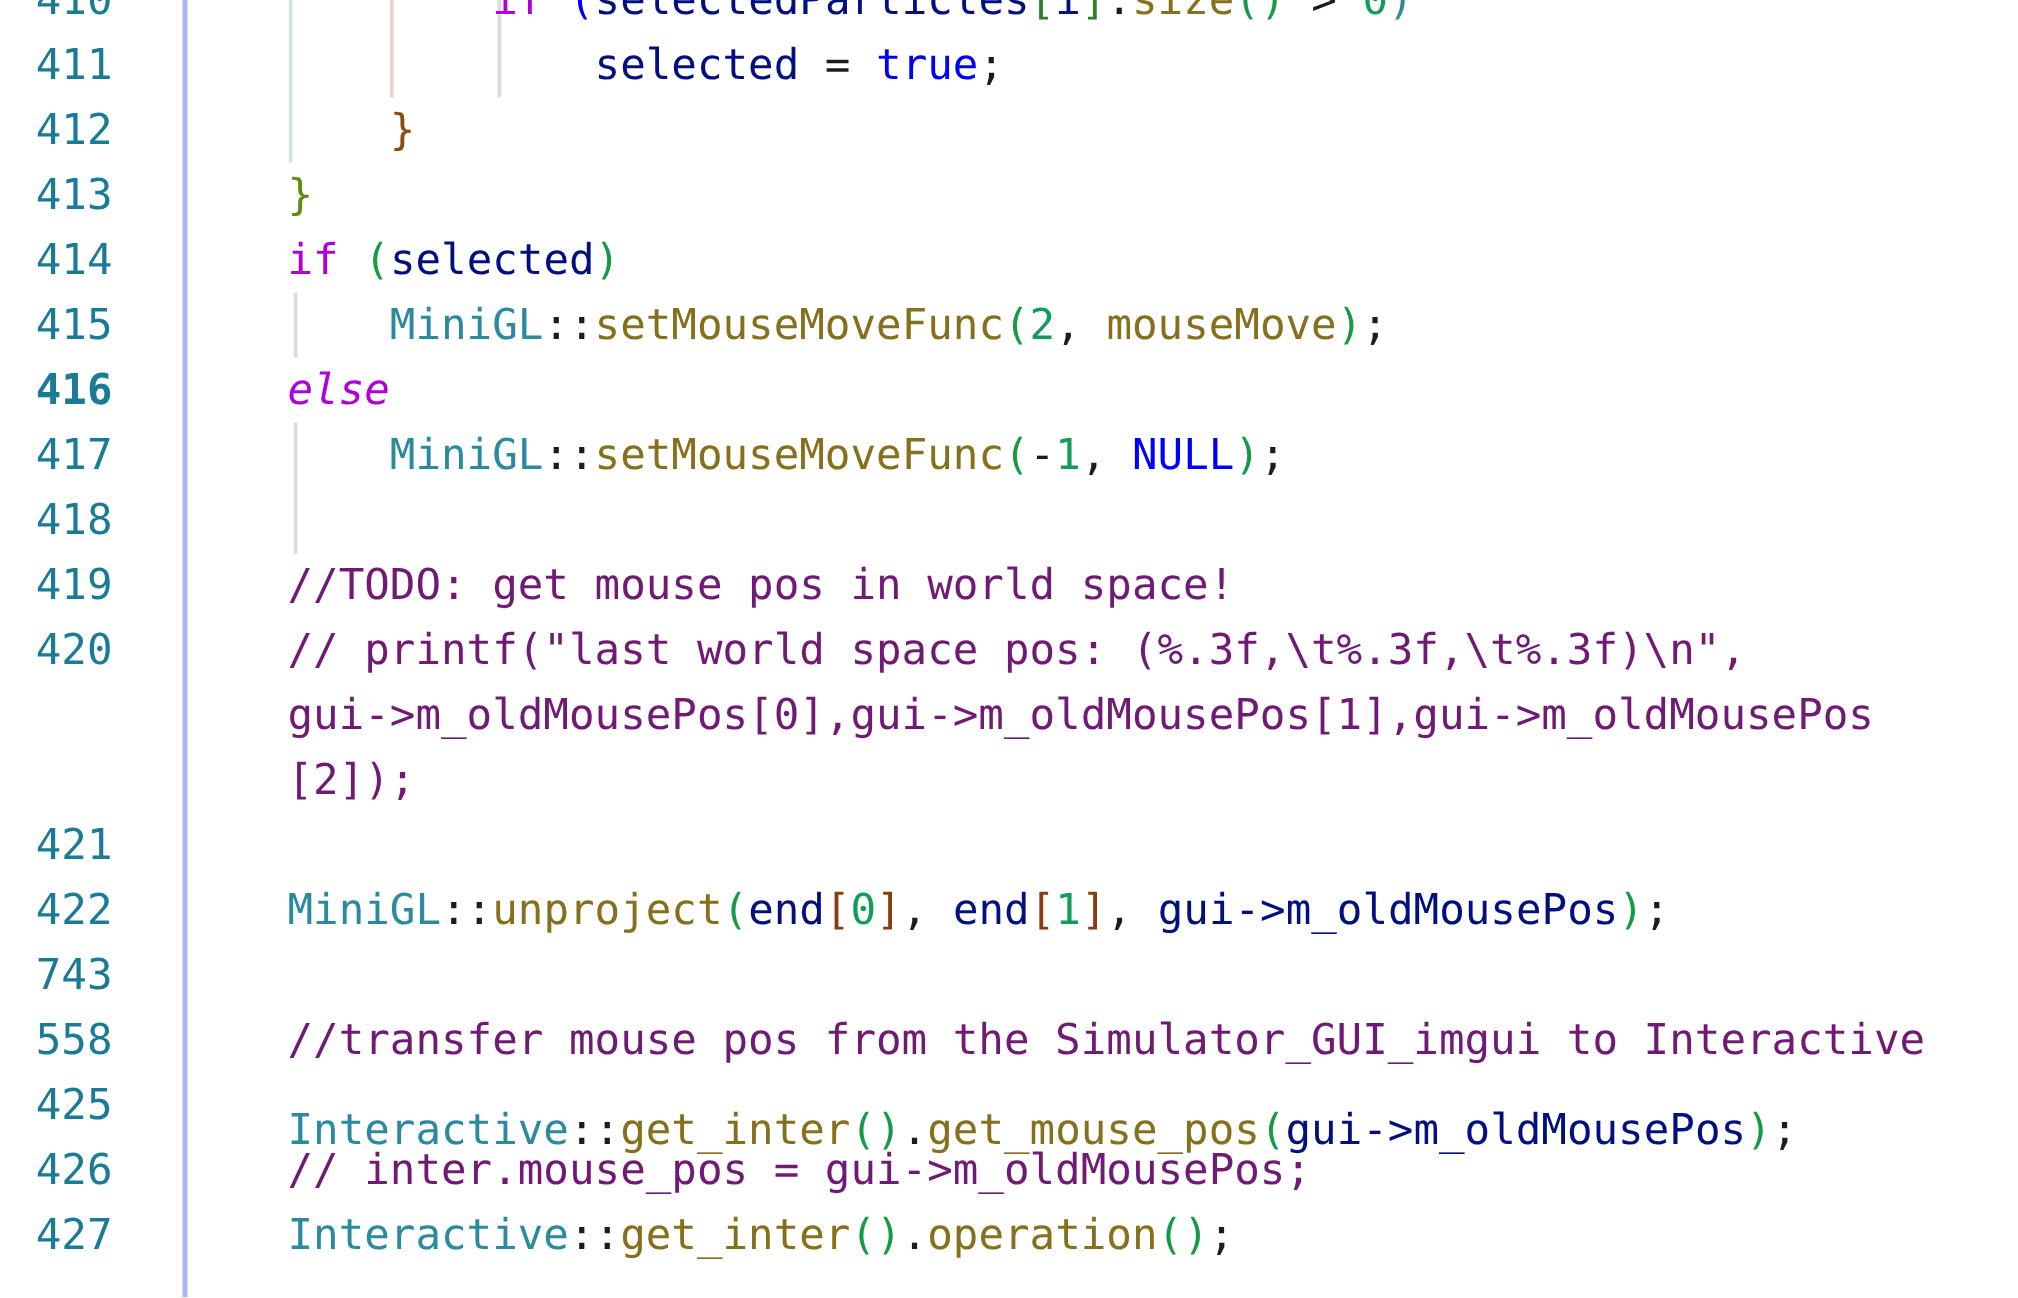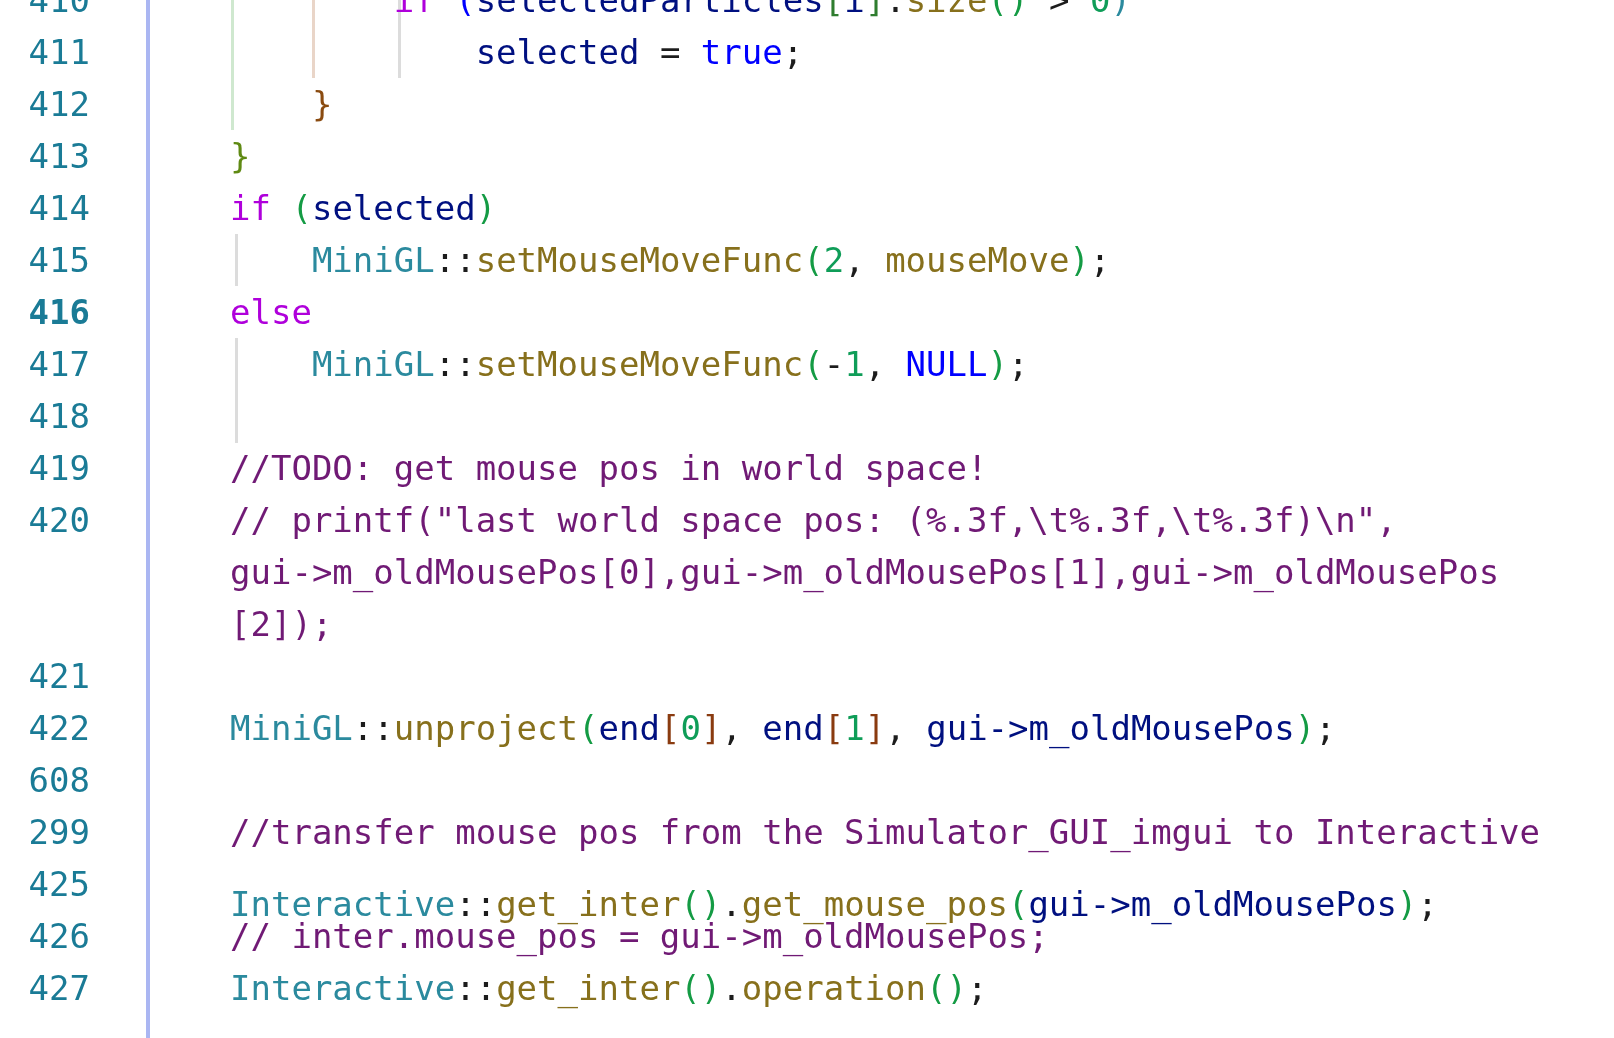--- a/index.html
+++ b/index.html
@@ -75,22 +75,22 @@
     <div class="lineno" style="top:130px;">413</div>
     <div class="lineno" style="top:182px;">414</div>
     <div class="lineno" style="top:234px;">415</div>
     <div class="lineno" style="top:286px;font-weight:bold;">416</div>
     <div class="lineno" style="top:338px;">417</div>
     <div class="lineno" style="top:390px;">418</div>
     <div class="lineno" style="top:442px;">419</div>
     <div class="lineno" style="top:494px;">420</div>
     <div class="lineno" style="top:650px;">421</div>
     <div class="lineno" style="top:702px;">422</div>
-    <div class="lineno" style="top:754px;">608</div>
-    <div class="lineno" style="top:806px;">299</div>
+    <div class="lineno" style="top:754px;">743</div>
+    <div class="lineno" style="top:806px;">558</div>
     <div class="lineno" style="top:858px;">425</div>
     <div class="lineno" style="top:910px;">426</div>
     <div class="lineno" style="top:962px;">427</div>
   </div>
   <div id="gutter-sep"></div>
 
   <div id="code">
 
     <div class="iguide" style="left:1px;   top:0px;   height:130px; background:#cfe8cf;"></div>
     <div class="iguide" style="left:82px;  top:0px;   height:78px;  background:#e9d5c8;"></div>
@@ -103,21 +103,21 @@
     <div class="codeline" style="top:26px;"><span style="color:transparent;">            </span><span class="id">selected</span> <span class="op">=</span> <span class="lit">true</span><span class="op">;</span></div>
 
     <div class="codeline" style="top:78px;"><span style="color:transparent;">    </span><span class="brace1">}</span></div>
 
     <div class="codeline" style="top:130px;"><span class="brace2">}</span></div>
 
     <div class="codeline" style="top:182px;"><span class="kw">if</span> <span class="par">(</span><span class="id">selected</span><span class="par">)</span></div>
 
     <div class="codeline" style="top:234px;"><span style="color:transparent;">    </span><span class="ns">MiniGL</span><span class="op">::</span><span class="fn">setMouseMoveFunc</span><span class="par">(</span><span class="num">2</span><span class="op">,</span> <span class="fn">mouseMove</span><span class="par">)</span><span class="op">;</span></div>
 
-    <div class="codeline" style="top:286px;"><span class="kw">else</span></div>
+    <div class="codeline" style="top:286px;font-style:italic;"><span class="kw">else</span></div>
 
     <div class="codeline" style="top:338px;"><span style="color:transparent;">    </span><span class="ns">MiniGL</span><span class="op">::</span><span class="fn">setMouseMoveFunc</span><span class="par">(</span><span class="op">-</span><span class="num">1</span><span class="op">,</span> <span class="lit">NULL</span><span class="par">)</span><span class="op">;</span></div>
 
     <div class="codeline" style="top:390px;"></div>
 
     <div class="codeline cmt" style="top:442px;">//TODO: get mouse pos in world space!</div>
 
     <div class="codeline cmt" style="top:494px;">// printf("last world space pos: (%.3f,\t%.3f,\t%.3f)\n",</div>
     <div class="codeline cmt" style="top:546px;">gui-&gt;m_oldMousePos[0],gui-&gt;m_oldMousePos[1],gui-&gt;m_oldMousePos</div>
     <div class="codeline cmt" style="top:598px;">[2]);</div>

